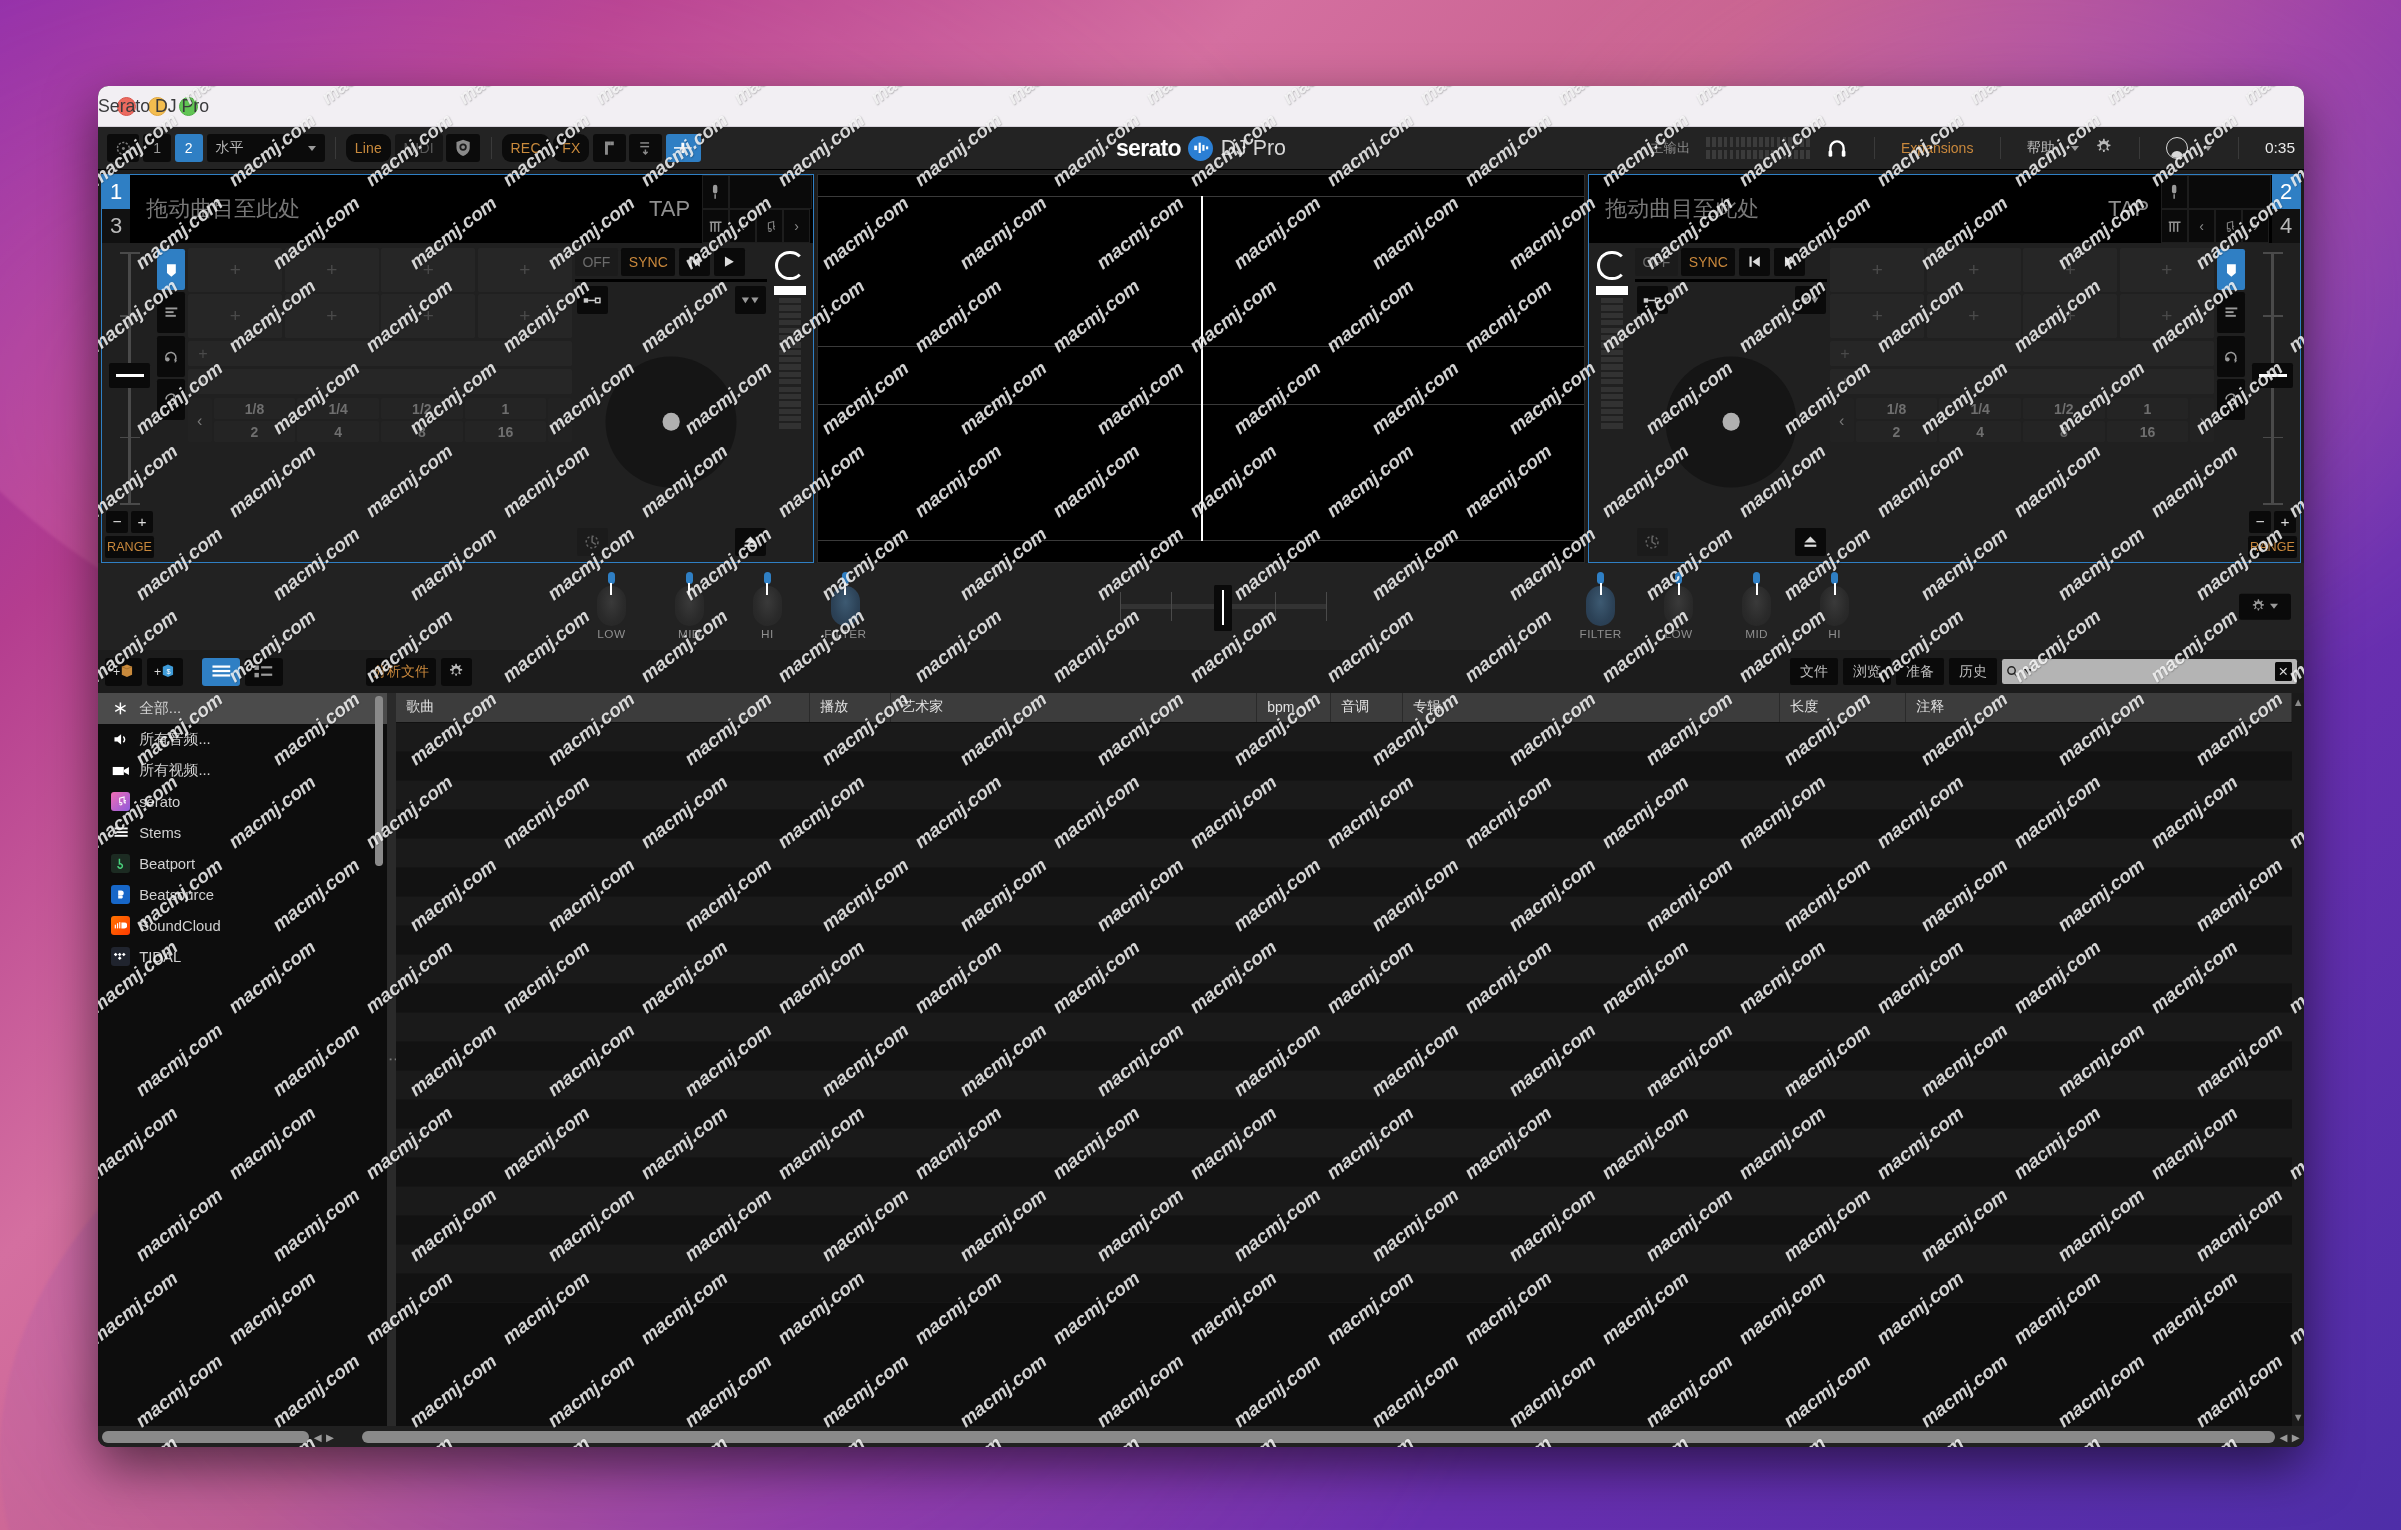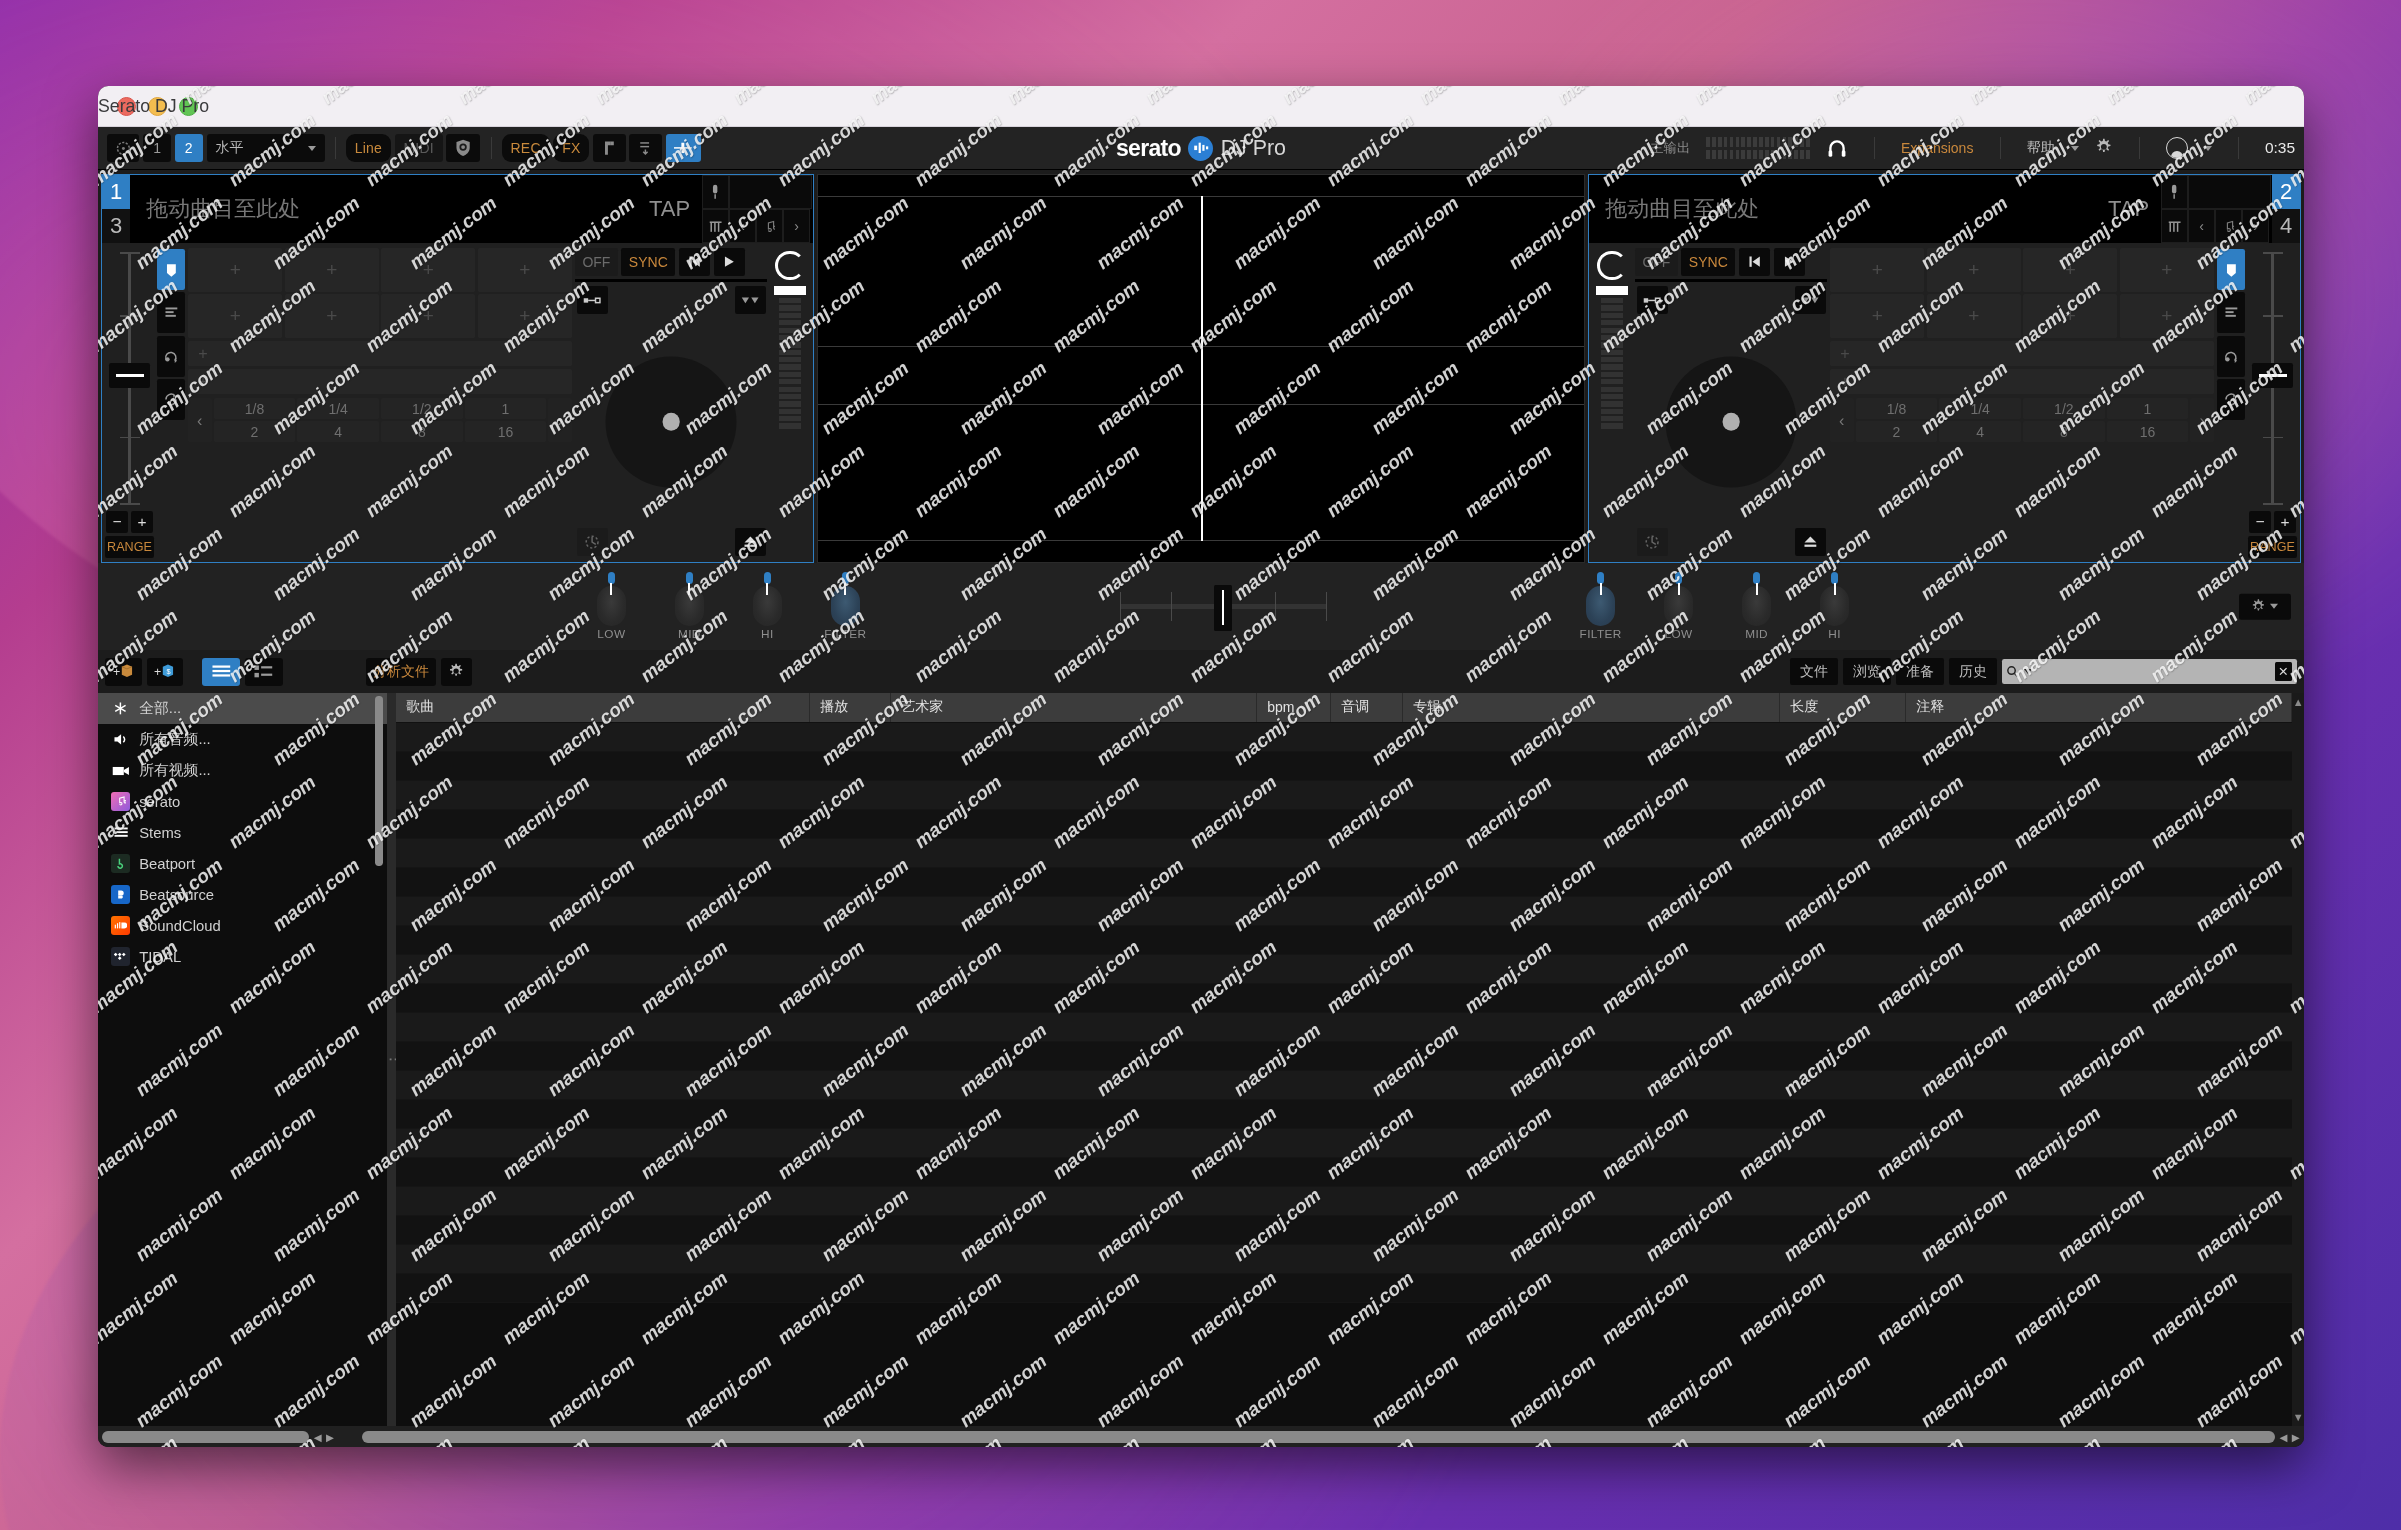--- a/index.html
+++ b/index.html
@@ -150,21 +150,21 @@
   
   .pads-wrap { flex: 1; display: flex; flex-direction: column; gap: 3px; }
   .pad-grid { display: grid; grid-template-columns: repeat(4, 1fr); gap: 2.2px; }
   .pad { height: 44px; background: #262626; border-radius: 1.5px;
          display: flex; align-items: center; justify-content: center; color: #4a4a4a; font-size: 19px; }
   .pad-bar { height: 25px; background: #262626; border-radius: 1.5px; display: flex; align-items: center;
              padding-left: 10.3px; color: #4a4a4a; font-size: 16.2px; }
   .loop-row { display: flex; gap: 2.2px; margin-top: 1.5px; }
   .loop-arrow { width: 23.6px; background: #222; border-radius: 1.5px; color: #777; font-size: 16.2px;
                 display: flex; align-items: center; justify-content: center; }
-  .loop-grid { flex: 1; display: grid; grid-template-columns: repeat(4, 1fr); grid-template-rows: 1fr 1fr; gap: 2.2px; }
+  .loop-grid { flex: 1; display: grid; grid-template-columns: repeat(4, 1fr); grid-template-rows: 1fr 1fr; gap: 2.2px; font-weight: bold; }
   .loop-cell { height: 20.7px; background: #242424; border-radius: 1.5px; color: #6f6f6f;
                font-size: 14px; display: flex; align-items: center; justify-content: center; }
 
   
   .platter-col { width: 192px; display: flex; flex-direction: column; }
   .transport { display: flex; gap: 3.7px; align-items: center; justify-content: flex-start; margin-bottom: 3px; }
   .t-btn { height: 28px; min-width: 31px; padding: 0 7.4px; background: #0a0a0a; border-radius: 2.2px;
            display: flex; align-items: center; justify-content: center; color: #ccc; font-size: 14px; }
   .t-btn.off { background: #1b1b1b; color: #6b6b6b; }
   .t-btn.sync { color: #c9883c; }

